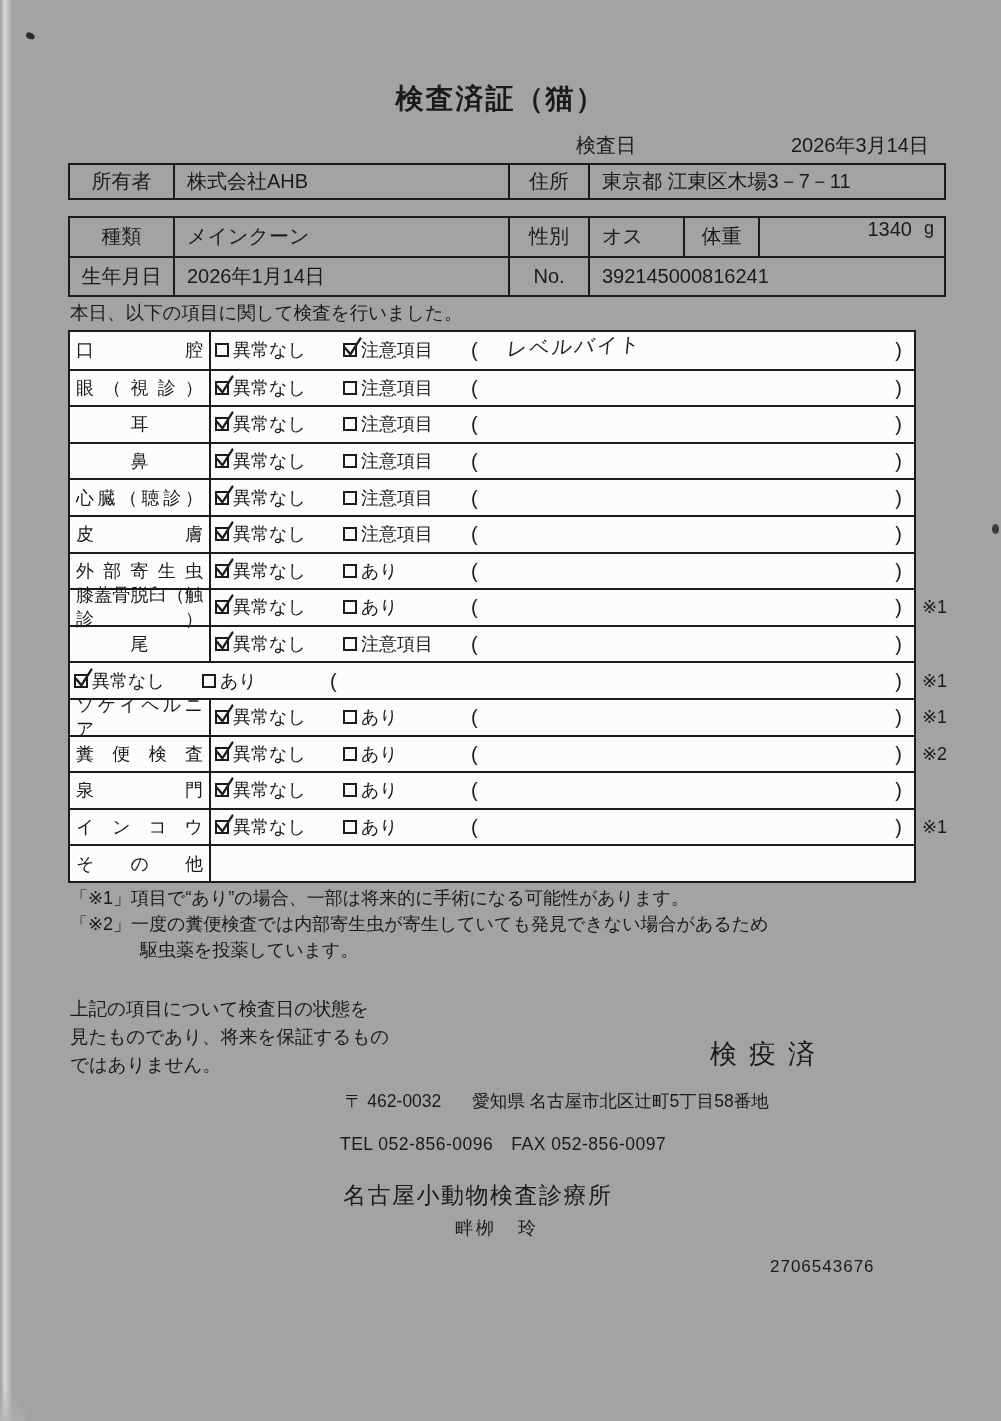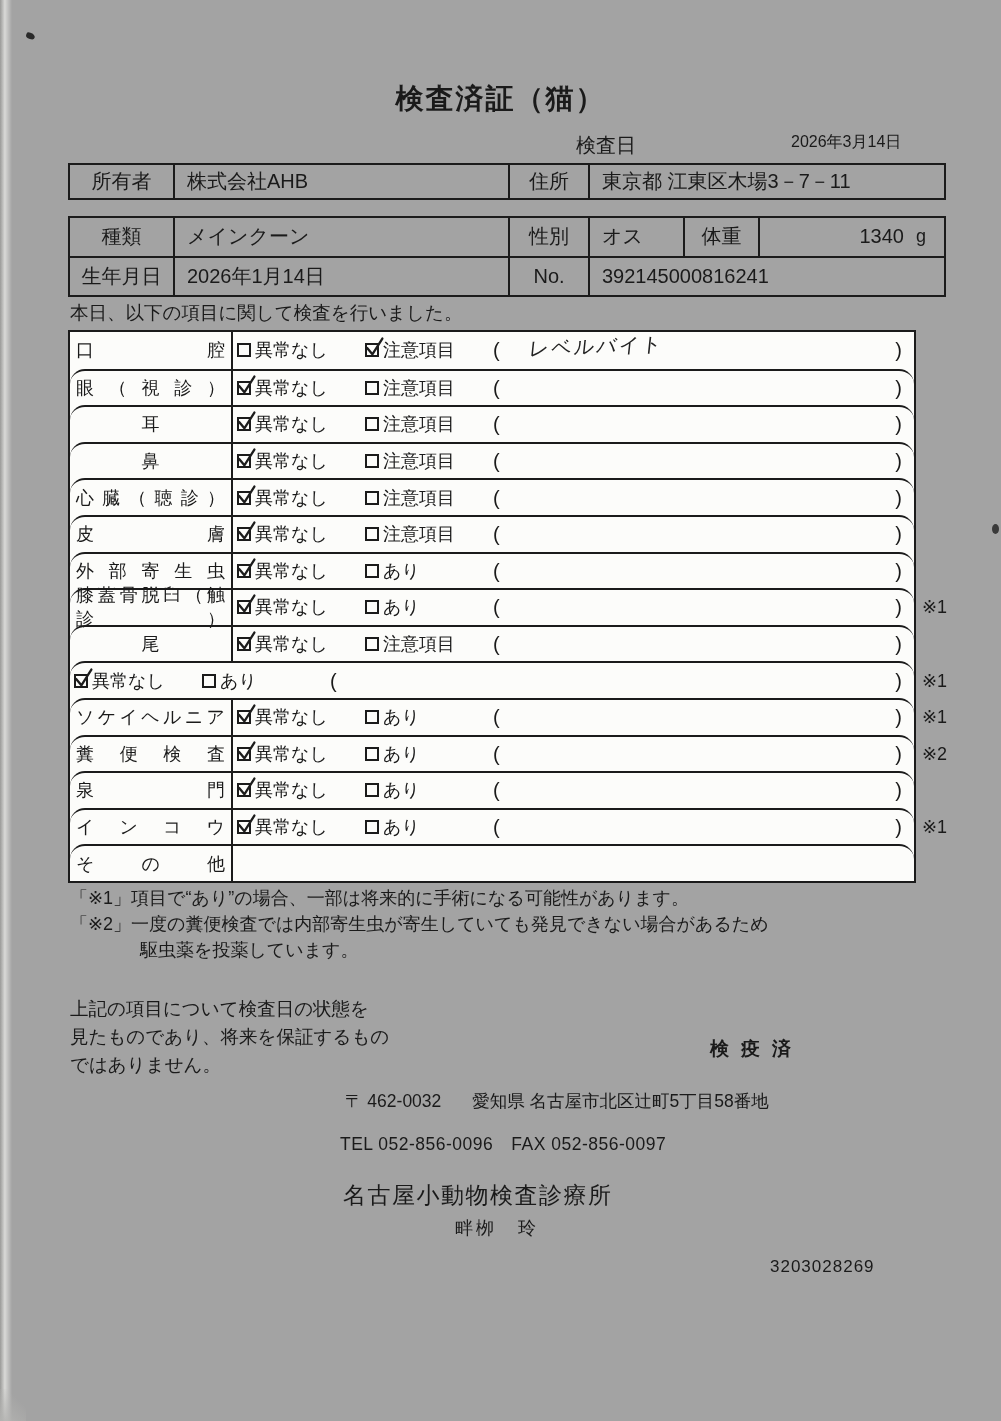--- a/index.html
+++ b/index.html
@@ -13,60 +13,60 @@
   .corner-bl { position:absolute; left:0; bottom:0; width:26px; height:32px;
     background:linear-gradient(45deg,#b3b3b1,rgba(252,252,251,0) 70%); }
   .speck-a { position:absolute; left:26px; top:33px; width:9px; height:6px; background:#2a2a2a;
     border-radius:40% 60% 50% 50%; transform:rotate(20deg); }
   .speck-b { position:absolute; left:992px; top:524px; width:7px; height:10px; background:#3a3a3a; border-radius:50%; }
 
   .title { position:absolute; top:80px; left:0; right:0; text-align:center;
     font-size:28px; font-weight:600; letter-spacing:2px; }
 
   .date-label { position:absolute; left:576px; top:132px; font-size:20px; }
-  .date-value { position:absolute; left:791px; top:132px; font-size:16px; }
+  .date-value { position:absolute; left:791px; top:132px; font-size:20px; }
 
   .box { position:absolute; border:2px solid #1b1b1b; font-size:20px; }
   .owner-box { left:68px; top:163px; width:878px; height:37px; display:flex; }
   .pet-box { left:68px; top:216px; width:878px; height:81px; display:flex; flex-direction:column; }
   .pet-row { display:flex; flex:1; }
   .pet-row.second { border-top:2px solid #1b1b1b; }
   .cell { display:flex; align-items:center; }
   .cell.lab { justify-content:center; }
   .br { border-right:2px solid #1b1b1b; }
   .w105 { width:105px; } .w335 { width:335px; } .w80 { width:80px; } .w95 { width:95px; } .w75 { width:75px; }
   .grow { flex:1; }
   .pl { padding-left:12px; }
-  .weight-cell { flex:1; display:flex; align-items:center; justify-content:flex-end; padding-right:18px; }
+  .weight-cell { flex:1; display:flex; align-items:flex-start; justify-content:flex-end; padding-right:10px; }
   .weight-unit { margin-left:12px; font-size:18px; }
 
   .intro { position:absolute; left:70px; top:300px; font-size:18.5px; }
 
   .insp-table { position:absolute; left:68px; top:330px; width:848px; border:2px solid #1b1b1b; background:#fcfcfa; }
   .irow { position:relative; display:flex; height:36.6px; }
-  .irow + .irow { border-top:2px solid #1b1b1b;border-radius:15px; }
-  .iname { width:163px; border-right:2px solid #1b1b1b; display:flex; align-items:center; padding:0 6px; font-size:18px; }
+  .irow + .irow { border-top:2px solid #1b1b1b; }
+  .iname { width:141px; border-right:2px solid #1b1b1b; display:flex; align-items:center; padding:0 6px; font-size:18px; }
   .iname .nm { width:100%; text-align:justify; text-align-last:justify; }
   .iname.center .nm { text-align:center; text-align-last:center; }
   .icontent { position:relative; flex:1; font-size:18px; }
   .opt { position:absolute; top:50%; transform:translateY(-50%); display:flex; align-items:center; gap:4px; white-space:nowrap;justify-content:space-between; }
   .opt1 { left:4px; } .opt2 { left:132px; }
   .cb { position:relative; width:14px; height:14px; border:2px solid #1b1b1b; flex:none; background:transparent; }
   .cb svg { position:absolute; left:-3px; top:-8px; width:21px; height:21px; overflow:visible; }
   .paren { position:absolute; top:50%; transform:translateY(-50%); font-size:20px; }
   .paren.open { left:260px; } .paren.close { right:12px; }
   .handwritten { position:absolute; left:296px; top:1px; font-size:20px; letter-spacing:2px;
     transform:rotate(-2deg) skewX(-8deg); font-weight:500; color:#222; }
   .rowmark { position:absolute; left:calc(100% + 8px); top:50%; transform:translateY(-50%); font-size:18px; white-space:nowrap; }
 
   .footnote { position:absolute; font-size:18px; }
   .fn1 { left:70px; top:886px; } .fn2 { left:70px; top:912px; } .fn3 { left:140px; top:938px; }
 
   .disclaimer { position:absolute; left:70px; top:995px; font-size:18.5px; line-height:28px; }
-  .stamp { position:absolute; left:710px; top:1036px; font-size:19px; letter-spacing:12px; font-weight:700; }
+  .stamp { position:absolute; left:710px; top:1036px; font-size:27px; letter-spacing:12px; font-weight:400; }
   .postal-line { position:absolute; left:345px; top:1089px; font-size:17.5px; }
   .postal-line .addr { margin-left:26px; }
   .tel-line { position:absolute; left:340px; top:1132px; font-size:17.5px; letter-spacing:0.5px; }
   .clinic { position:absolute; left:343px; top:1180px; font-size:23px; letter-spacing:1.5px; }
   .examiner { position:absolute; left:455px; top:1216px; font-size:18px; letter-spacing:3px;text-align:right; }
   .serial { position:absolute; left:770px; top:1257px; font-size:17px; letter-spacing:1px; }
 </style>
 </head>
 <body>
 
@@ -433,15 +433,15 @@
     <span>〒 462-0032</span>
     <span class="addr">愛知県 名古屋市北区辻町5丁目58番地</span>
   </div>
 
   <div class="tel-line">TEL 052-856-0096　FAX 052-856-0097</div>
 
   <div class="clinic">名古屋小動物検査診療所</div>
 
   <div class="examiner">畔栁　玲</div>
 
-  <div class="serial">3203028269</div>
+  <div class="serial">2706543676</div>
 
 </div>
 
 </body></html>

